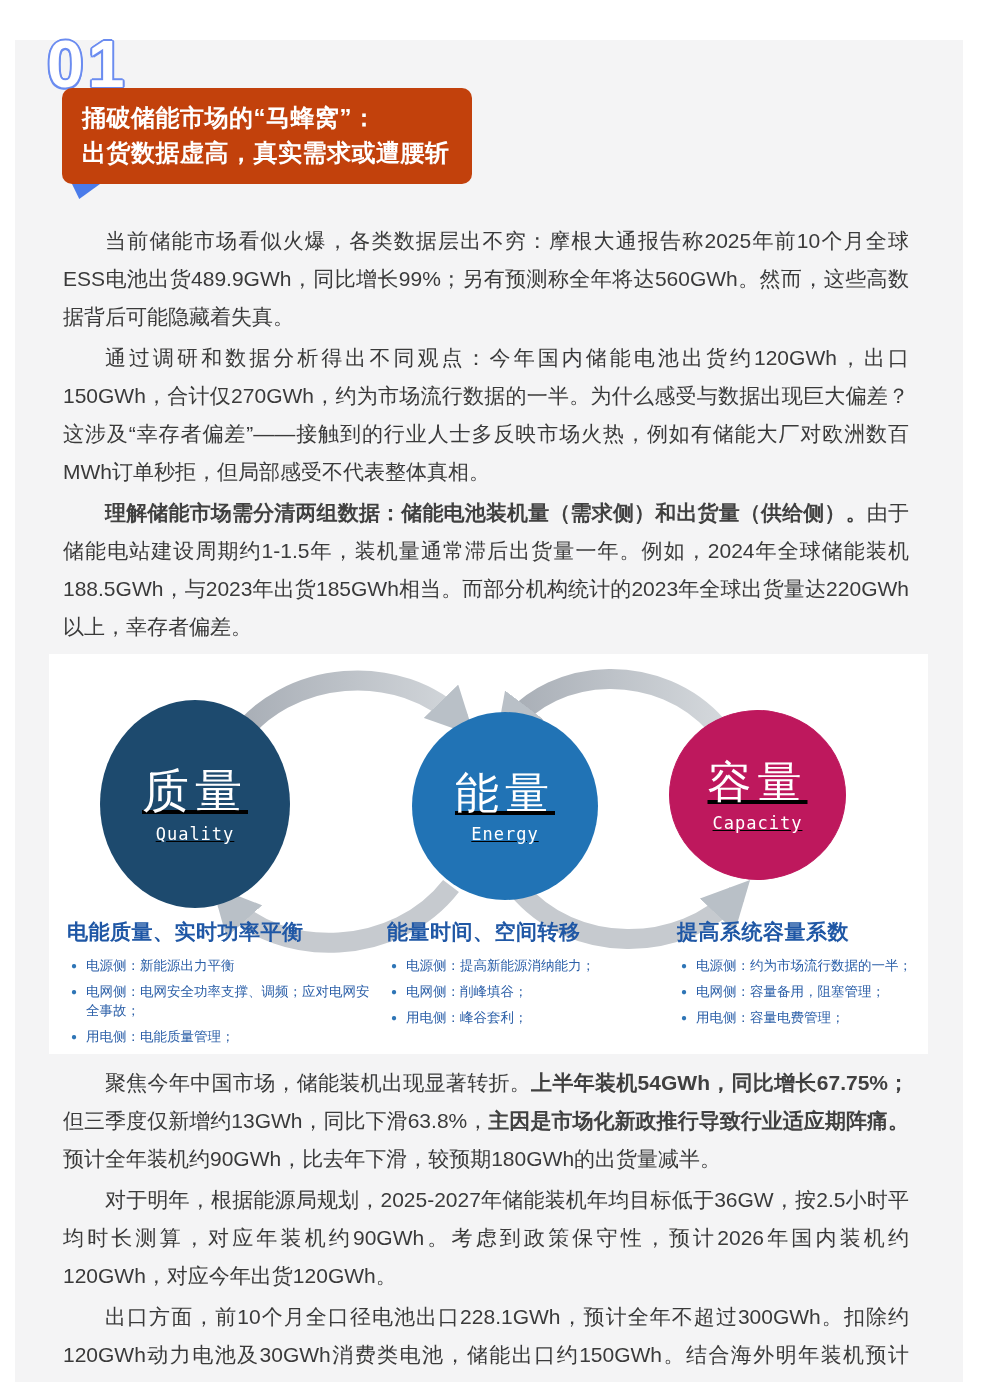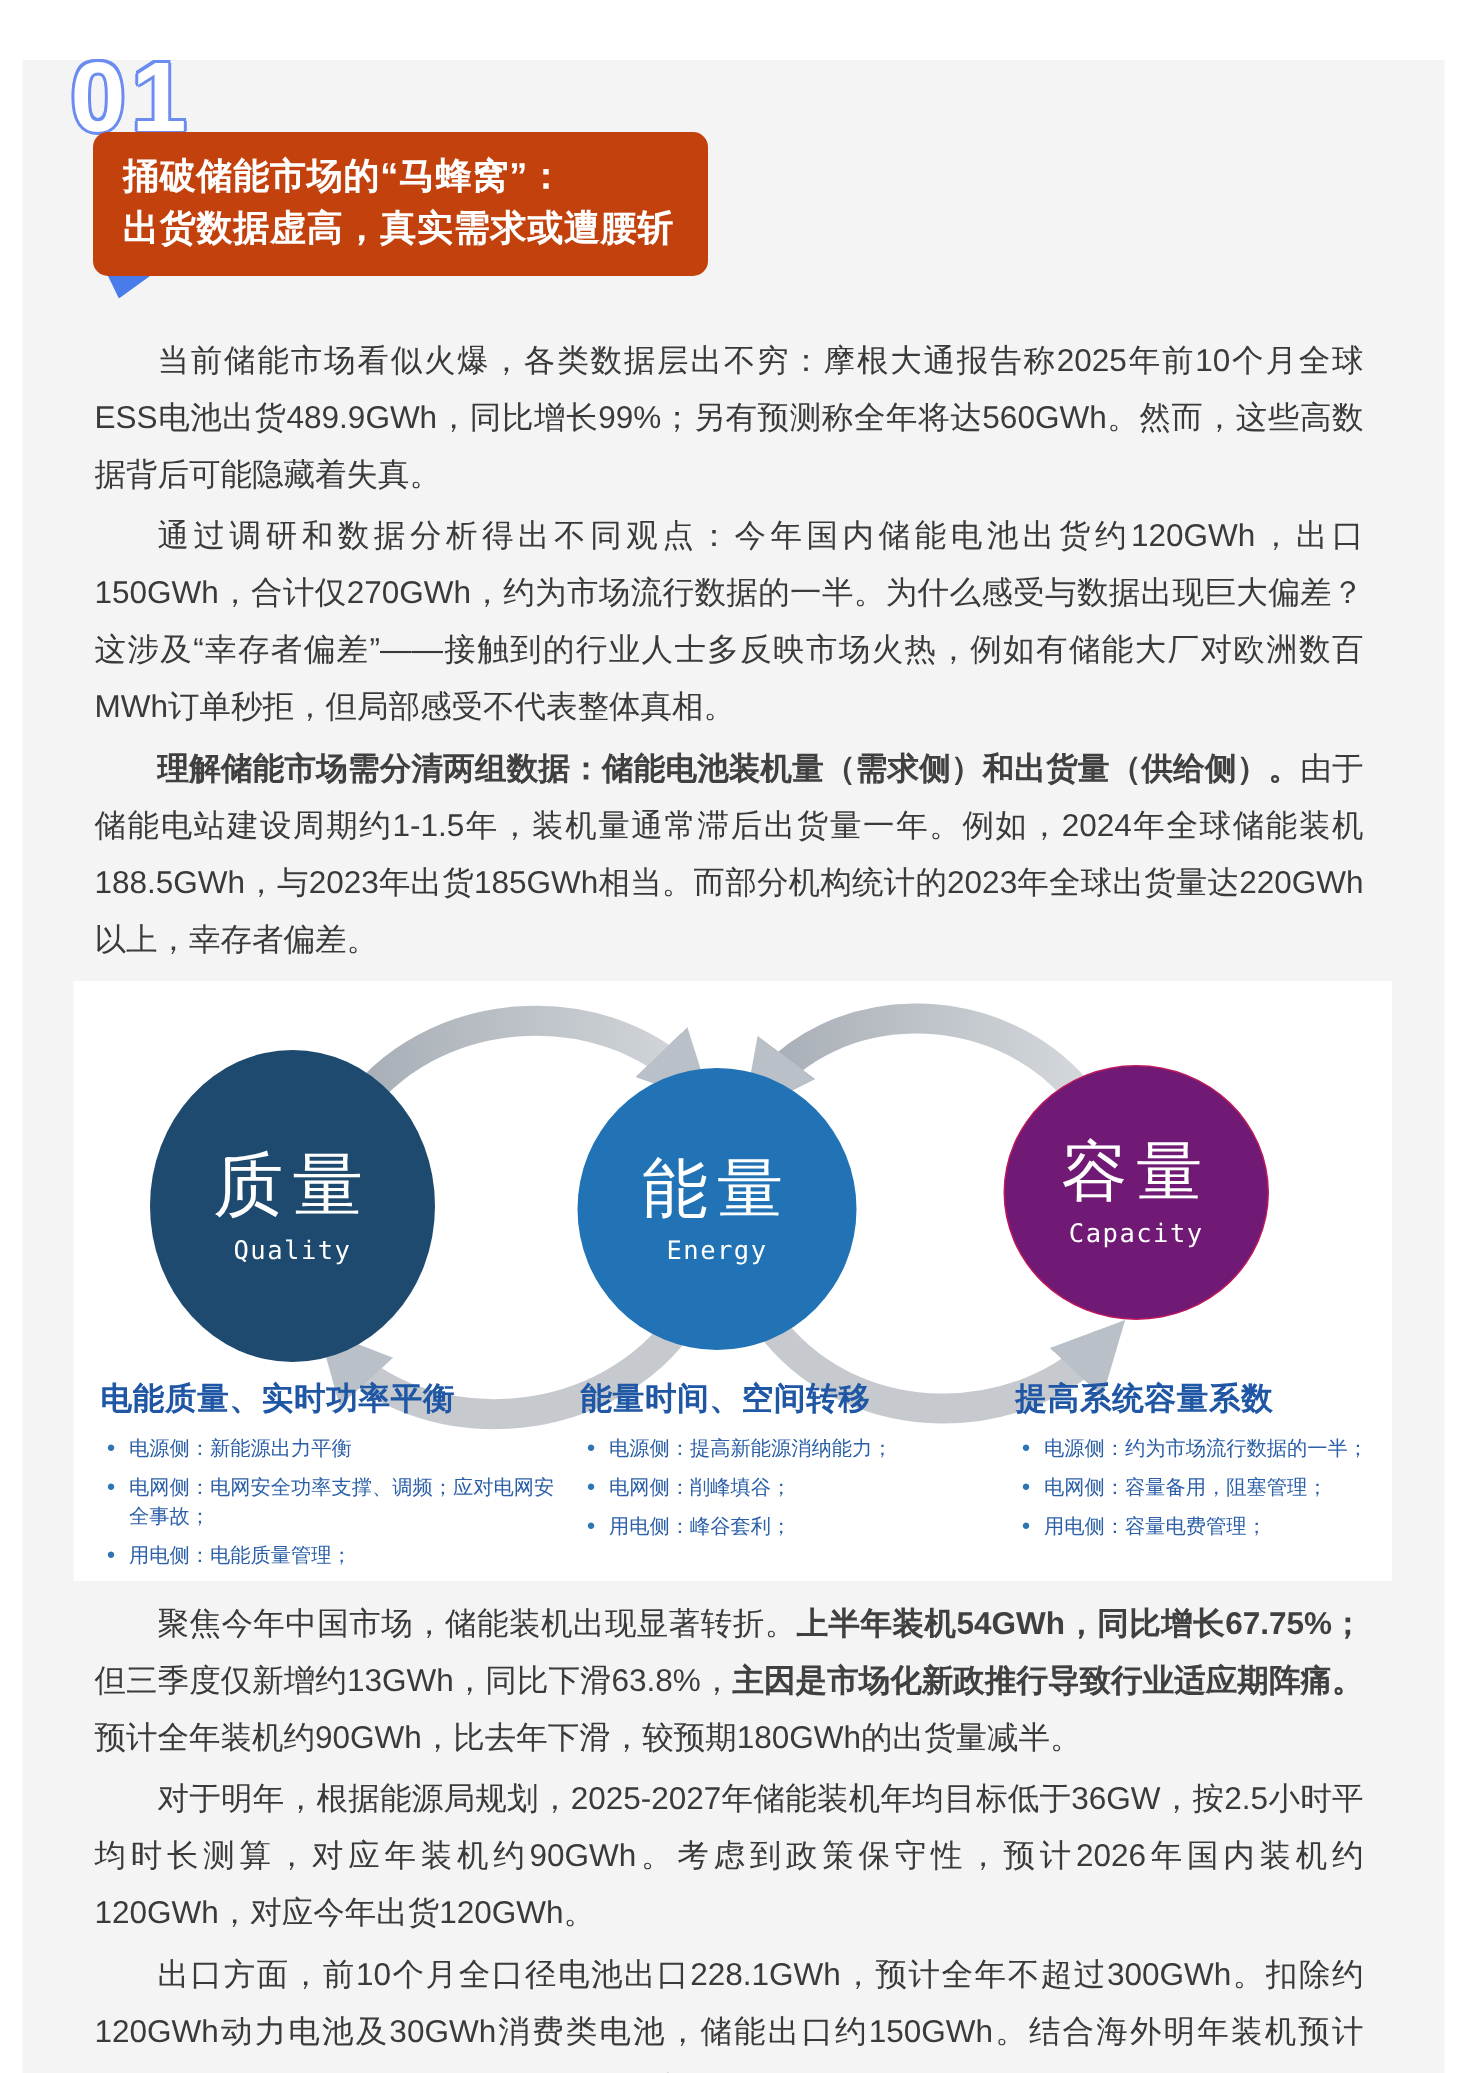--- a/index.html
+++ b/index.html
@@ -24,24 +24,24 @@
   .content { padding:14px 54px 0 48px; }
   .content p { font-size:21px; line-height:38px; color:#3a3a3a; text-align:justify;
                text-indent:2em; margin-bottom:3px; }
   .content p b { color:#404040; }
 
   
   .diagram { position:relative; width:879px; height:400px; background:#ffffff;
              margin:8px 0 10px -14px; }
   .diagram svg.arrows { position:absolute; left:0; top:0; z-index:1; }
   .circle { position:absolute; border-radius:50%; z-index:2; display:flex; flex-direction:column;
-            align-items:center; justify-content:center; }
+            align-items:center; justify-content:center;text-decoration:underline; }
   .c1 { left:51px;  top:46px; width:190px; height:208px; background:#1d4a6e; }
-  .c2 { left:336px; top:58px; width:186px; height:188px; background:#2173b5; }
-  .c3 { left:620px; top:56px; width:177px; height:170px; background:#701a75; border:1px solid #be185d; }
+  .c2 { left:363px; top:58px; width:186px; height:188px; background:#2173b5; }
+  .c3 { left:620px; top:56px; width:177px; height:170px; background:#be185d; border:1px solid #be185d; }
   .circle .zh { color:#ffffff; font-family:"DejaVu Serif","Liberation Serif",serif;
                 font-size:44px; letter-spacing:6px; line-height:1.15; }
   .c1 .zh { font-size:47px; }
   .circle .en { color:#ffffff; font-family:"DejaVu Sans Mono","Liberation Mono",monospace;
                 font-size:17px; letter-spacing:1px; margin-top:6px; }
   .col { position:absolute; top:264px; z-index:2; }
   .col1 { left:18px;  width:310px;font-family:Liberation Serif, serif; }
   .col2 { left:338px; width:232px; }
   .col3 { left:628px; width:252px; }
   .col-h { font-size:21px; font-weight:800; color:#1f57a5; margin-bottom:10px; letter-spacing:0.5px; }

